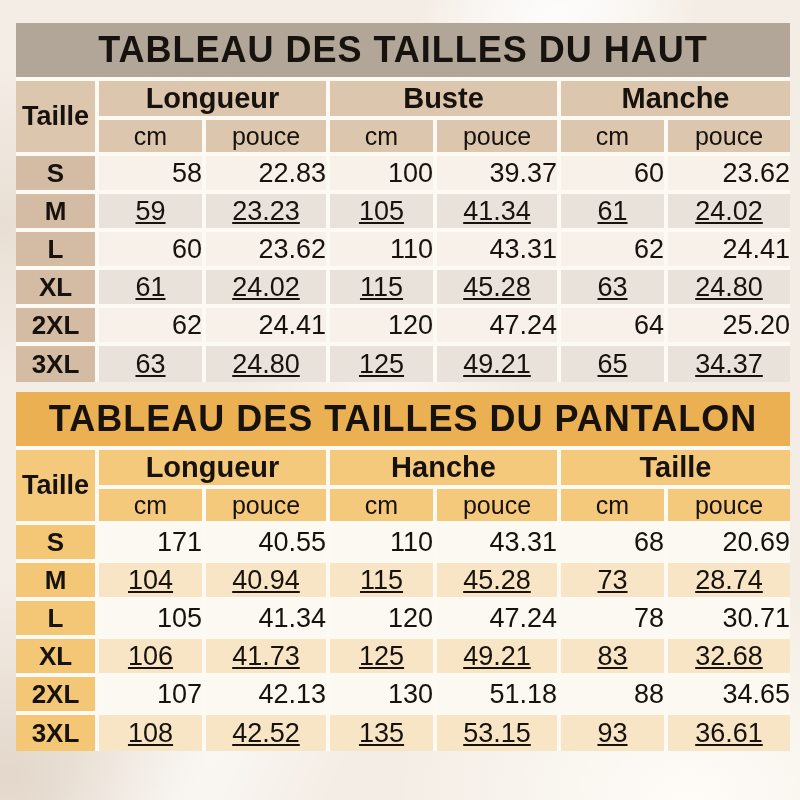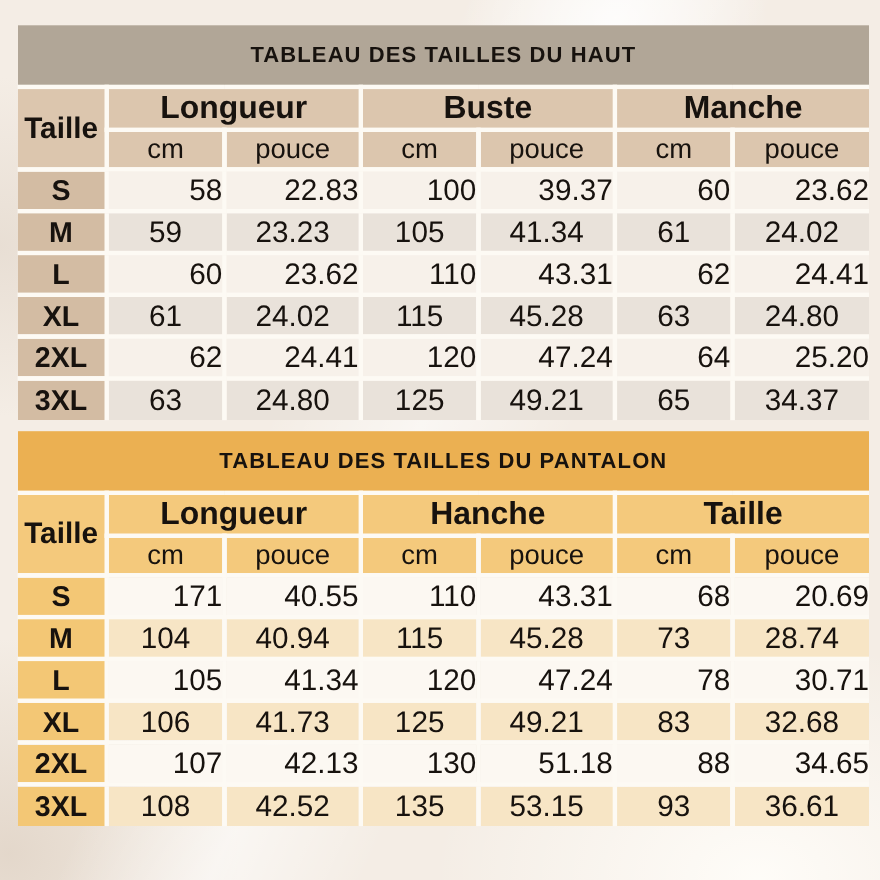--- a/index.html
+++ b/index.html
@@ -32,21 +32,21 @@
     border: 4px solid #fdfaf4;
     text-align: center;
     vertical-align: middle;
     padding: 0;
     overflow: hidden;
     white-space: nowrap;
   }
   .title-cell {
     background: var(--title-bg);
     font-weight: bold;
-    font-size: 20px;
+    font-size: 36px;
     letter-spacing: 1px;
     height: 54px;
   }
   .group-row { height: 39px; }
   .unit-row  { height: 36px; }
   .size-head {
     background: var(--header-bg);
     font-weight: bold;
     font-size: 27px;
   }
@@ -64,21 +64,21 @@
   tbody th.size-cell {
     background: var(--size-col-bg);
     font-weight: bold;
     font-size: 26px;
   }
   tbody td {
     font-size: 27px;
     font-weight: normal;
   }
   tbody tr.light td { background: var(--row-light); text-align: right; }
-  tbody tr.dark  td { background: var(--row-dark); }
+  tbody tr.dark  td { background: var(--row-dark); text-decoration: underline; }
 </style>
 </head>
 <body>
 
 <div class="page">
 
   <table class="size-table" style="--title-bg: #b1a697; --header-bg: #dcc6ae; --size-col-bg: #d3bca3; --row-light: #f7f1ea; --row-dark: #e9e2da;">
     <colgroup>
       <col style="width:81px">
       <col style="width:107px">

